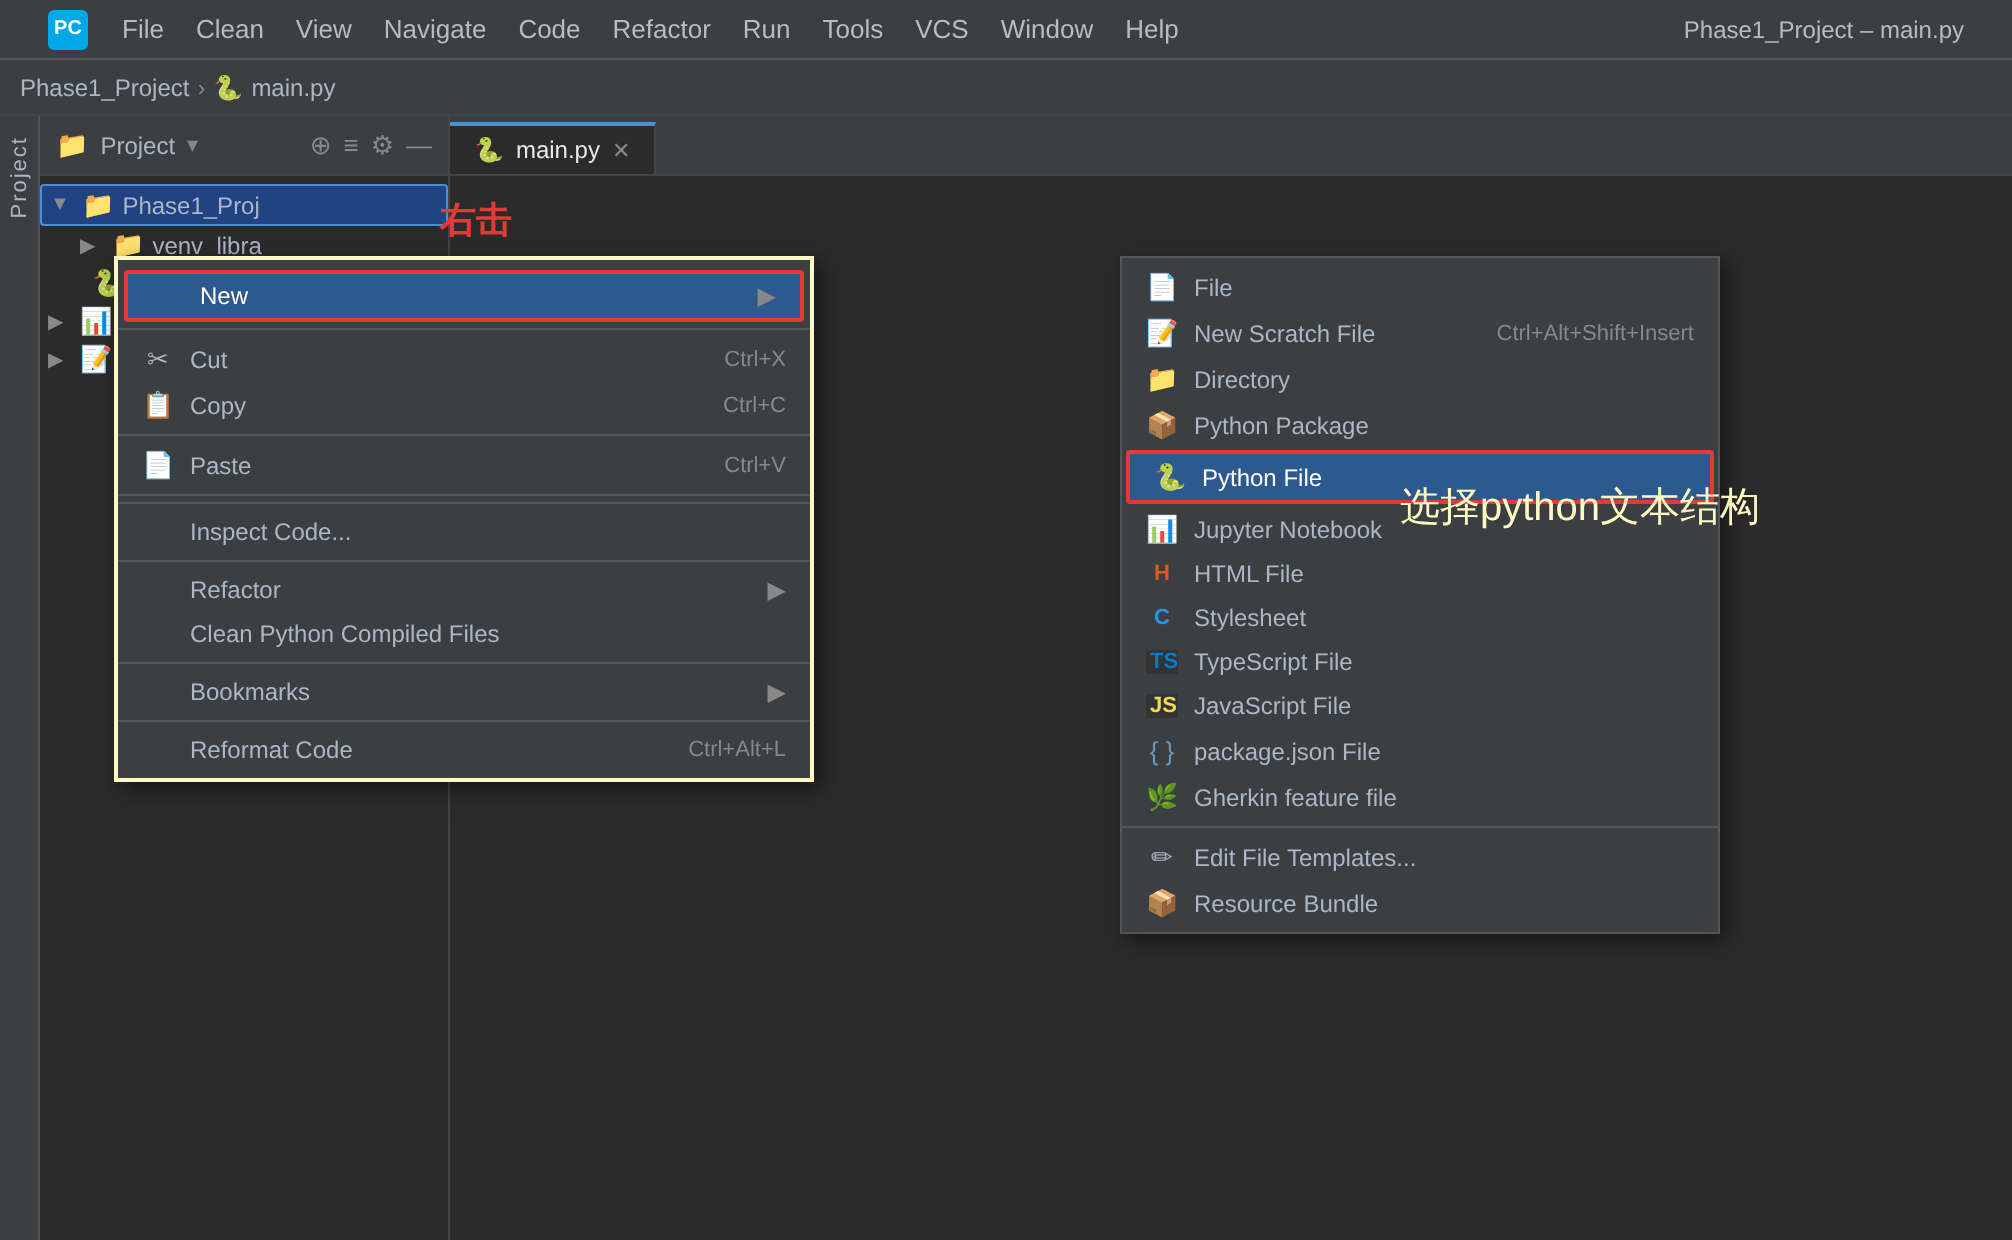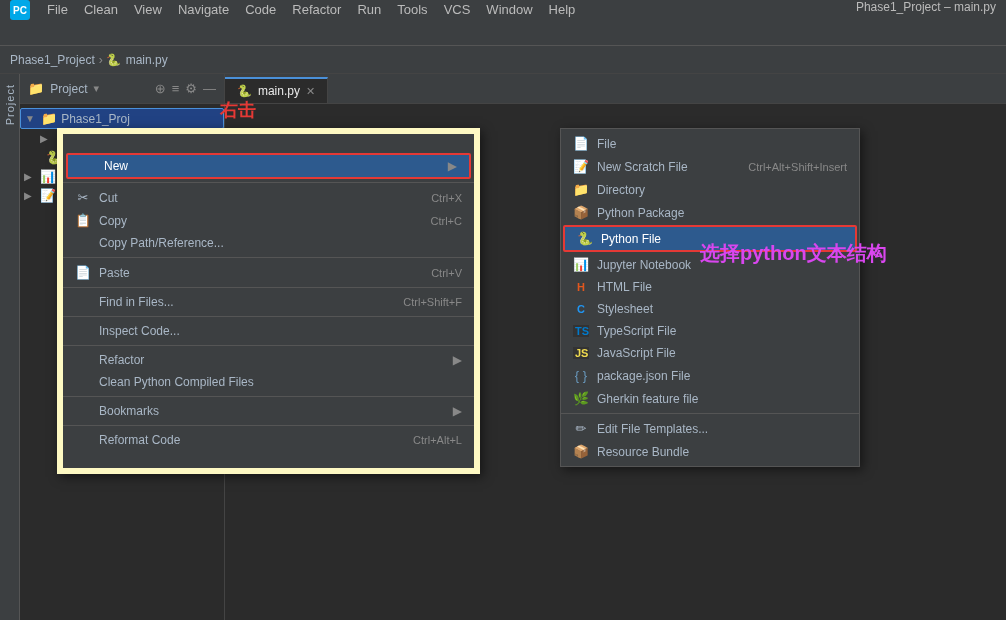--- a/index.html
+++ b/index.html
@@ -10,23 +10,24 @@
       font-family: 'Segoe UI', Arial, sans-serif;
       font-size: 13px;
       color: #a9b7c6;
       overflow: hidden;
       position: relative;
     }
 
     
     .title-bar {
       background: #3c3f41;
-      height: 46px;
-      display: flex;
-      padding: 0 10px;
+      height: 30px;
+      display: flex;
+      align-items: center;
+      padding: 0 24px;
       border-bottom: 1px solid #555;
     }
     .title-bar-logo {
       width: 20px; height: 20px;
       background: #00a8e8;
       border-radius: 3px;
       margin-right: 10px;
       display: flex; align-items: center; justify-content: center;
       font-weight: bold; color: white; font-size: 10px;
     }
@@ -142,26 +143,26 @@
     .red-border {
       border: 2px solid #e53935;
       border-radius: 2px;
     }
 
     
     .context-menu-1 {
       position: absolute;
       left: 57px;
       top: 128px;
-      width: 423px;
-      background: #3c3f41;
-      border: 6px solid #fef9c3;
+      width: 350px;
+      background: #3c3f41;
+      border: 2px solid #fef9c3;
       box-shadow: 3px 3px 10px rgba(0,0,0,0.5);
       z-index: 100;
-      padding: 17px 0;
+      padding: 3px 0;
     }
     .ctx-item {
       display: flex;
       align-items: center;
       padding: 4px 12px;
       cursor: pointer;
       gap: 8px;
       font-size: 12px;
       color: #a9b7c6;
     }
@@ -234,23 +235,23 @@
     .annotation {
       position: absolute;
       color: #e53935;
       font-size: 18px;
       font-weight: bold;
       pointer-events: none;
       z-index: 200;
     }
     .annotation-chinese {
       position: absolute;
-      color: #d946ef;
+      color: #fef9c3;
       font-size: 20px;
-      font-weight: bold;
+      font-weight: normal;
       pointer-events: none;
       z-index: 200;
     }
 
     
     .icon-file { color: #a9b7c6; }
     .icon-scratch { color: #6897bb; }
     .icon-dir { color: #e6b422; }
     .icon-pypkg { color: #e6b422; }
     .icon-jupyter { color: #f5a623; }
@@ -374,36 +375,27 @@
   <div class="ctx-item">
     <span class="ctx-icon">✂</span>
     <span>Cut</span>
     <span class="shortcut">Ctrl+X</span>
   </div>
   <div class="ctx-item">
     <span class="ctx-icon">📋</span>
     <span>Copy</span>
     <span class="shortcut">Ctrl+C</span>
   </div>
-  <div class="ctx-item">
-    <span class="ctx-icon"></span>
-    <span>Copy Path/Reference...</span>
-  </div>
   <div class="ctx-separator"></div>
   <div class="ctx-item">
     <span class="ctx-icon">📄</span>
     <span>Paste</span>
     <span class="shortcut">Ctrl+V</span>
   </div>
   <div class="ctx-separator"></div>
-  <div class="ctx-item">
-    <span class="ctx-icon"></span>
-    <span>Find in Files...</span>
-    <span class="shortcut">Ctrl+Shift+F</span>
-  </div>
   <div class="ctx-separator"></div>
   <div class="ctx-item">
     <span class="ctx-icon"></span>
     <span>Inspect Code...</span>
   </div>
   <div class="ctx-separator"></div>
   <div class="ctx-item">
     <span class="ctx-icon"></span>
     <span>Refactor</span>
     <span class="arrow" style="margin-left:auto;">▶</span>

